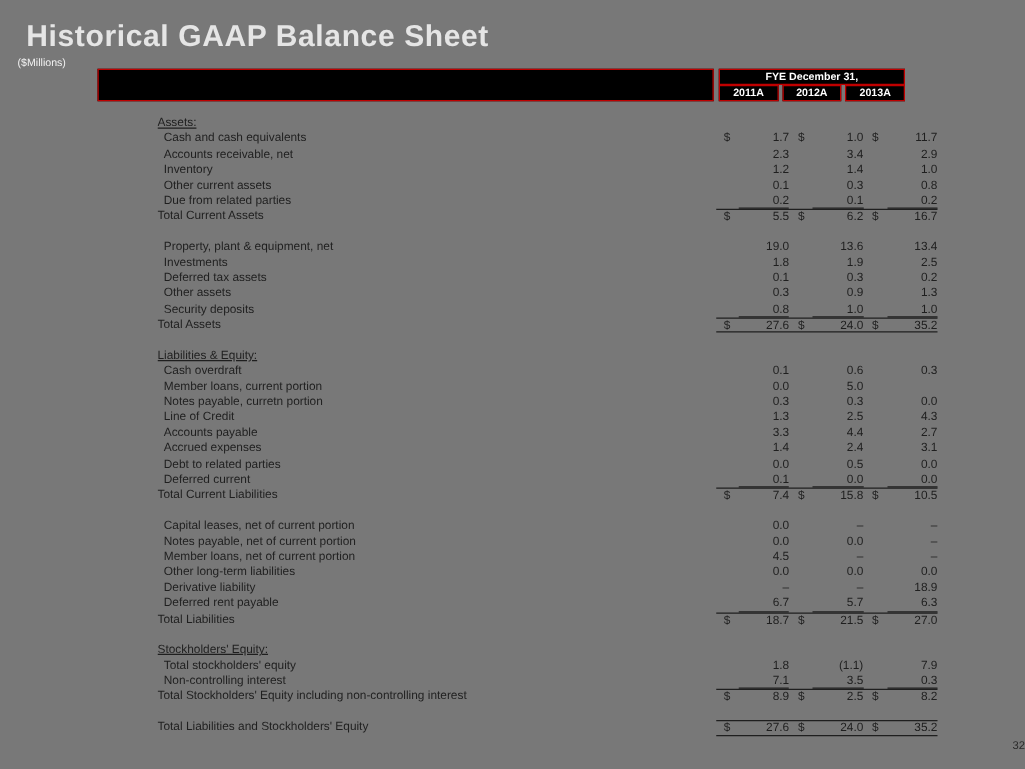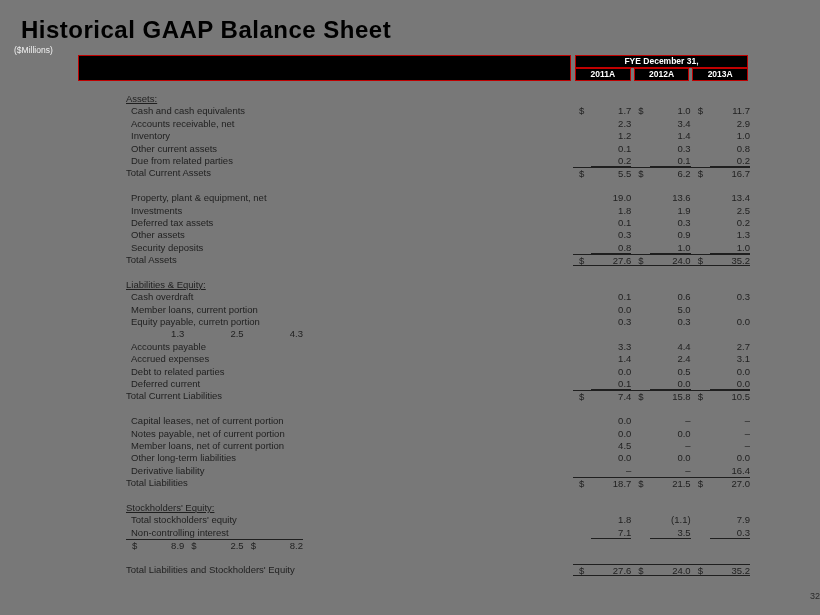--- a/index.html
+++ b/index.html
@@ -8,35 +8,35 @@
     font-family: "Liberation Sans", sans-serif;
     background: #787878;
     position: relative;
     overflow: hidden;
     color: #1f1f1f;
   }
   .slide { position: absolute; inset: 0; }
 
   .title {
     position: absolute; left: 21px; top: 16px;
-    font-size: 24px; font-weight: bold; color: #000000;
+    font-size: 24px; font-weight: bold; color: #e5e5e5;
     letter-spacing: 0.5px;
   }
   .subtitle {
     position: absolute; left: 14px; top: 45px;
     font-size: 8.5px; color: #f2f2f2;
   }
 
   
   .hdr-label-box {
     position: absolute; left: 78px; top: 55px;
     width: 493px; height: 26px;
     background: #000; border: 1.5px solid #c00000;
   }
-  .hdr-right { position: absolute; left: 575px; top: 55px; width: 173px; border-radius: 10px; }
+  .hdr-right { position: absolute; left: 575px; top: 55px; width: 149px; border-radius: 10px; }
   .hdr-group {
     height: 13px; background: #000; border: 1.5px solid #c00000;
     color: #fff; font-size: 8.5px; font-weight: bold;
     text-align: center; line-height: 10px;
   }
   .hdr-years { display: flex; gap: 3px; margin-top: 0px; }
   .hdr-year {
     flex: 1; height: 13px; background: #000; border: 1.5px solid #c00000;
     color: #fff; font-size: 8.5px; font-weight: bold;
     text-align: center; line-height: 10px;
@@ -328,37 +328,38 @@
             <span class="cur"></span>
             <span class="val">5.0</span>
           </div>
           <div class="cell">
             <span class="cur"></span>
             <span class="val"></span>
           </div>
         </div>
       </div>
       <div class="row item">
-        <div class="label">Equity payable, curretn portion</div>
+        <div class="label">Notes payable, curretn portion</div>
         <div class="nums">
           <div class="cell">
             <span class="cur"></span>
             <span class="val">0.3</span>
           </div>
           <div class="cell">
             <span class="cur"></span>
             <span class="val">0.3</span>
           </div>
           <div class="cell">
             <span class="cur"></span>
             <span class="val">0.0</span>
           </div>
         </div>
       </div>
       <div class="row item">
+        <div class="label">Line of Credit</div>
         <div class="nums">
           <div class="cell">
             <span class="cur"></span>
             <span class="val">1.3</span>
           </div>
           <div class="cell">
             <span class="cur"></span>
             <span class="val">2.5</span>
           </div>
           <div class="cell">
@@ -527,21 +528,38 @@
           <div class="cell">
             <span class="cur"></span>
             <span class="val">–</span>
           </div>
           <div class="cell">
             <span class="cur"></span>
             <span class="val">–</span>
           </div>
           <div class="cell">
             <span class="cur"></span>
-            <span class="val">16.4</span>
+            <span class="val">18.9</span>
+          </div>
+        </div>
+      </div>
+      <div class="row item">
+        <div class="label">Deferred rent payable</div>
+        <div class="nums">
+          <div class="cell">
+            <span class="cur"></span>
+            <span class="val u">6.7</span>
+          </div>
+          <div class="cell">
+            <span class="cur"></span>
+            <span class="val u">5.7</span>
+          </div>
+          <div class="cell">
+            <span class="cur"></span>
+            <span class="val u">6.3</span>
           </div>
         </div>
       </div>
       <div class="row total">
         <div class="label">Total Liabilities</div>
         <div class="nums rule-top">
           <div class="cell">
             <span class="cur">$</span>
             <span class="val">18.7</span>
           </div>
@@ -587,20 +605,21 @@
             <span class="cur"></span>
             <span class="val u">3.5</span>
           </div>
           <div class="cell">
             <span class="cur"></span>
             <span class="val u">0.3</span>
           </div>
         </div>
       </div>
       <div class="row total">
+        <div class="label">Total Stockholders' Equity including non-controlling interest</div>
         <div class="nums rule-top">
           <div class="cell">
             <span class="cur">$</span>
             <span class="val">8.9</span>
           </div>
           <div class="cell">
             <span class="cur">$</span>
             <span class="val">2.5</span>
           </div>
           <div class="cell">

